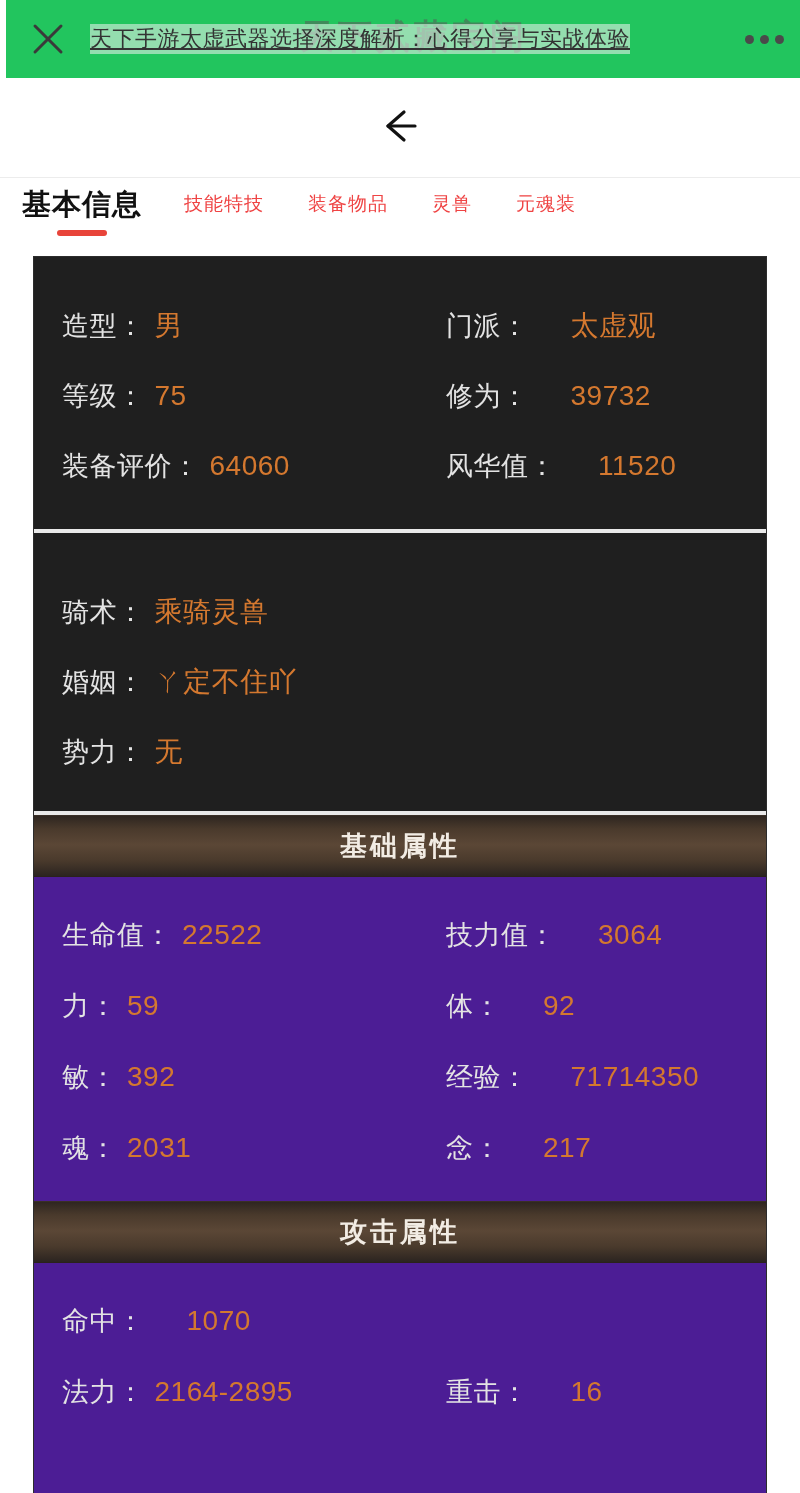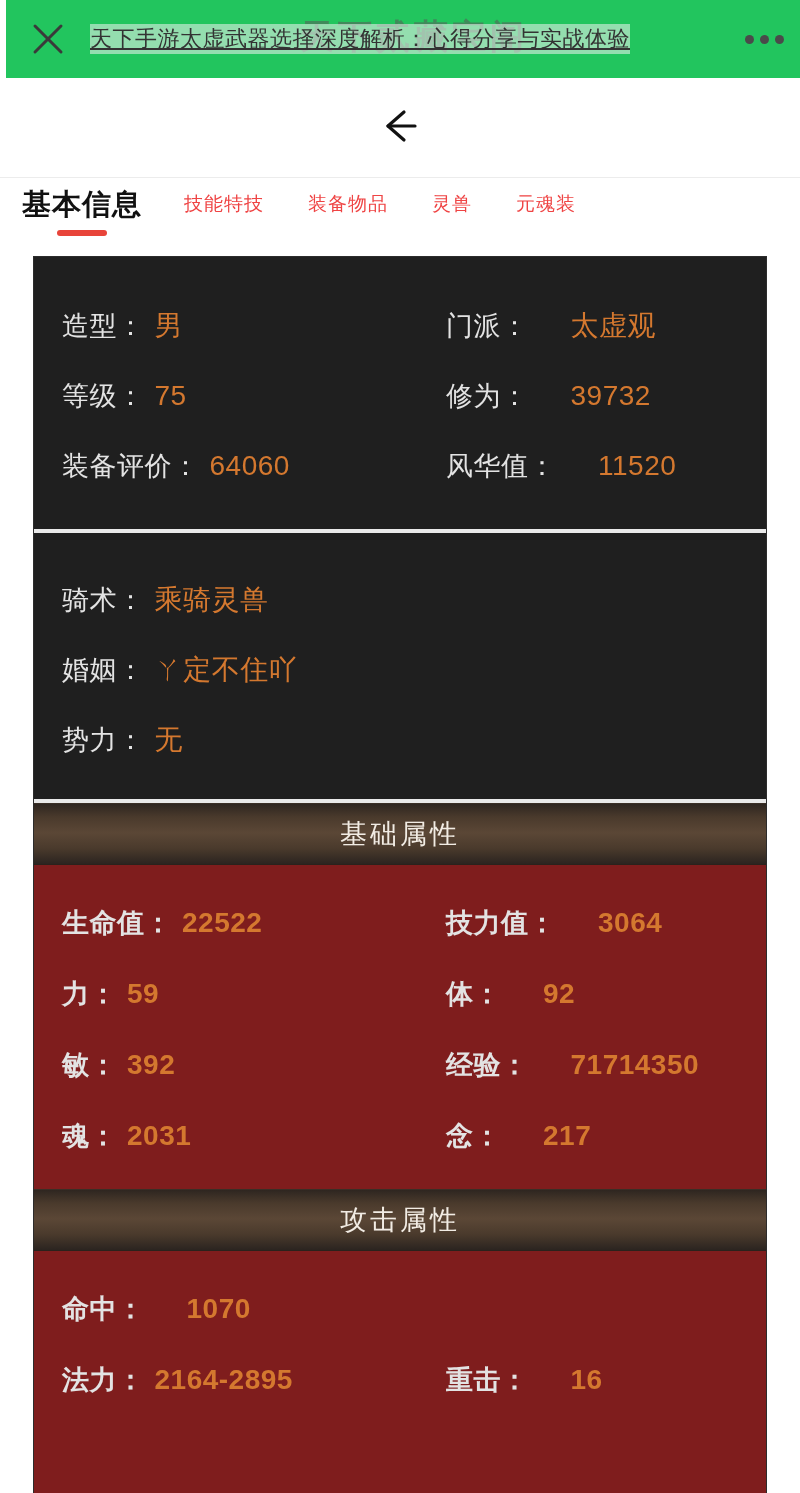--- a/index.html
+++ b/index.html
@@ -178,21 +178,21 @@
   
   .detail-card {
     position: relative;
     margin: 0 33px;
     width: 734px;
     background: #1c1c1c;
     border: 1px solid #2c2c2c;
     overflow: hidden;
   }
   .block {
-    padding: 32px 0 24px 0;
+    padding: 44px 0 24px 0;
     background: #1f1f1f;
   }
   .block.block-a { padding: 34px 0 28px 0; }
   .block-sep {
     height: 4px;
     background: #e9e9e9;
   }
 
   .row {
     display: flex;
@@ -230,28 +230,27 @@
         #2e2620 0%,
         #4a3a2c 22%,
         #5b4736 48%,
         #4a3a2c 74%,
         #2b2420 100%);
     border-top: 1px solid #3a2f26;
     border-bottom: 1px solid #2a221c;
   }
   .sec-banner-title {
     font-size: 27px;
-    font-weight: normal;
+    font-weight: bold;
     color: #f2ece4;
     letter-spacing: 3px;
   }
   .sec-body {
-    background: #7f1d1d;
+    background: #4c1d95;
     padding: 22px 0 18px 0;
-    font-weight: bold;
   }
   .sec-body .row { min-height: 71px; }
 </style>
 </head>
 <body>
 
 <div class="chrome-bar">
   <div class="chrome-close">
     <span>
       <svg width="40" height="40" viewBox="0 0 40 40">

